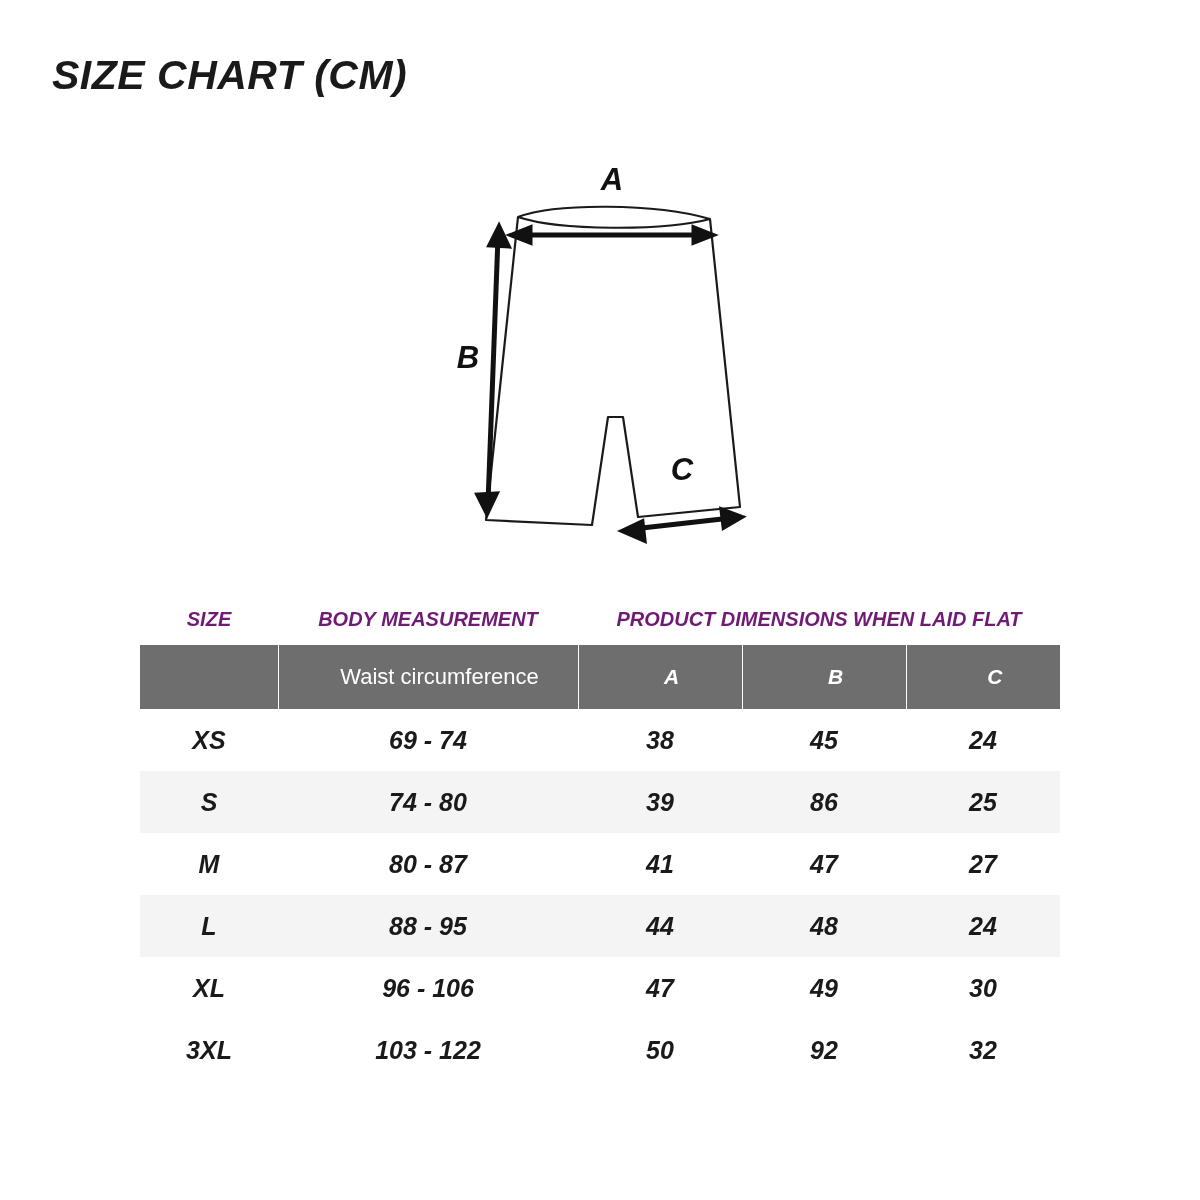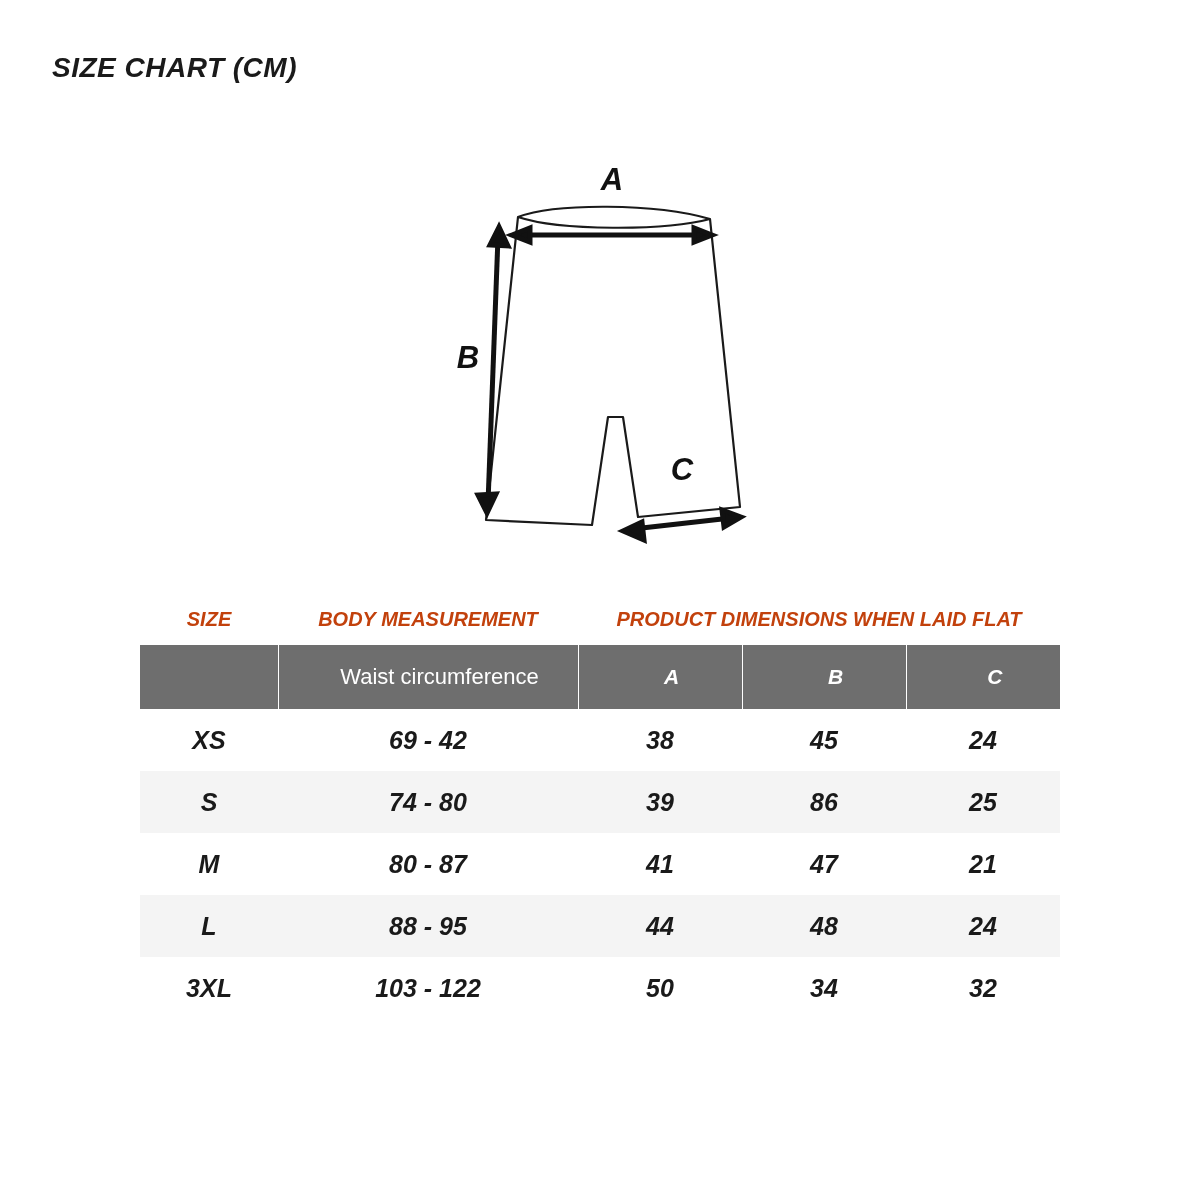--- a/index.html
+++ b/index.html
@@ -13,21 +13,21 @@
     font-family: "Liberation Sans", sans-serif;
     color: #1a1a1a;
     position: relative;
     overflow: hidden;
   }
 
   .page-title {
     position: absolute;
     left: 52px;
     top: 52px;
-    font-size: 28px;
+    font-size: 41px;
     font-weight: bold;
     font-style: italic;
     letter-spacing: 0.5px;
     color: #1a1a1a;
   }
 
   .diagram {
     position: absolute;
     left: 380px;
     top: 135px;
@@ -58,21 +58,21 @@
   table.size-table col.c-b       { width: 164px; }
   table.size-table col.c-c       { width: 154px; }
 
   
   tr.group-head th {
     background: #ffffff;
     border: none;
     font-size: 20px;
     font-style: italic;
     font-weight: bold;
-    color: #c2410c;
+    color: #701a75;
     padding: 0 0 14px 0;
     text-align: center;
     vertical-align: bottom;
     white-space: nowrap;
   }
 
   tr.col-head th {
     background: #6e6e6e;
     color: #ffffff;
     height: 62px;
@@ -171,48 +171,55 @@
         <th class="blank-cell"></th>
         <th>Waist circumference</th>
         <th class="dim-head">A</th>
         <th class="dim-head">B</th>
         <th class="dim-head">C</th>
       </tr>
     </thead>
     <tbody>
       <tr>
         <td>XS</td>
-        <td>69 - 42</td>
+        <td>69 - 74</td>
         <td>38</td>
         <td>45</td>
         <td>24</td>
       </tr>
       <tr class="alt">
         <td>S</td>
         <td>74 - 80</td>
         <td>39</td>
         <td>86</td>
         <td>25</td>
       </tr>
       <tr>
         <td>M</td>
         <td>80 - 87</td>
         <td>41</td>
         <td>47</td>
-        <td>21</td>
+        <td>27</td>
       </tr>
       <tr class="alt">
         <td>L</td>
         <td>88 - 95</td>
         <td>44</td>
         <td>48</td>
         <td>24</td>
       </tr>
       <tr>
+        <td>XL</td>
+        <td>96 - 106</td>
+        <td>47</td>
+        <td>49</td>
+        <td>30</td>
+      </tr>
+      <tr>
         <td>3XL</td>
         <td>103 - 122</td>
         <td>50</td>
-        <td>34</td>
+        <td>92</td>
         <td>32</td>
       </tr>
     </tbody>
   </table>
 </div>
 
 </body></html>

